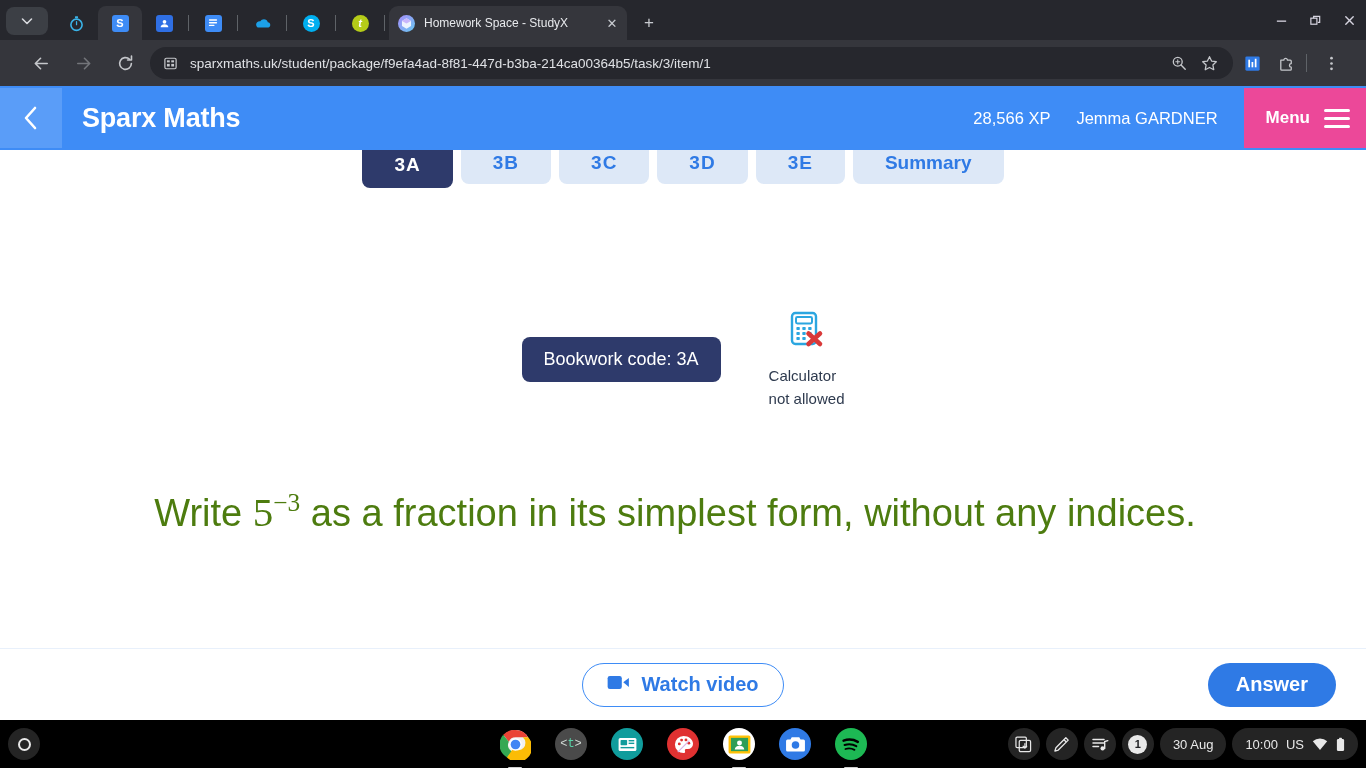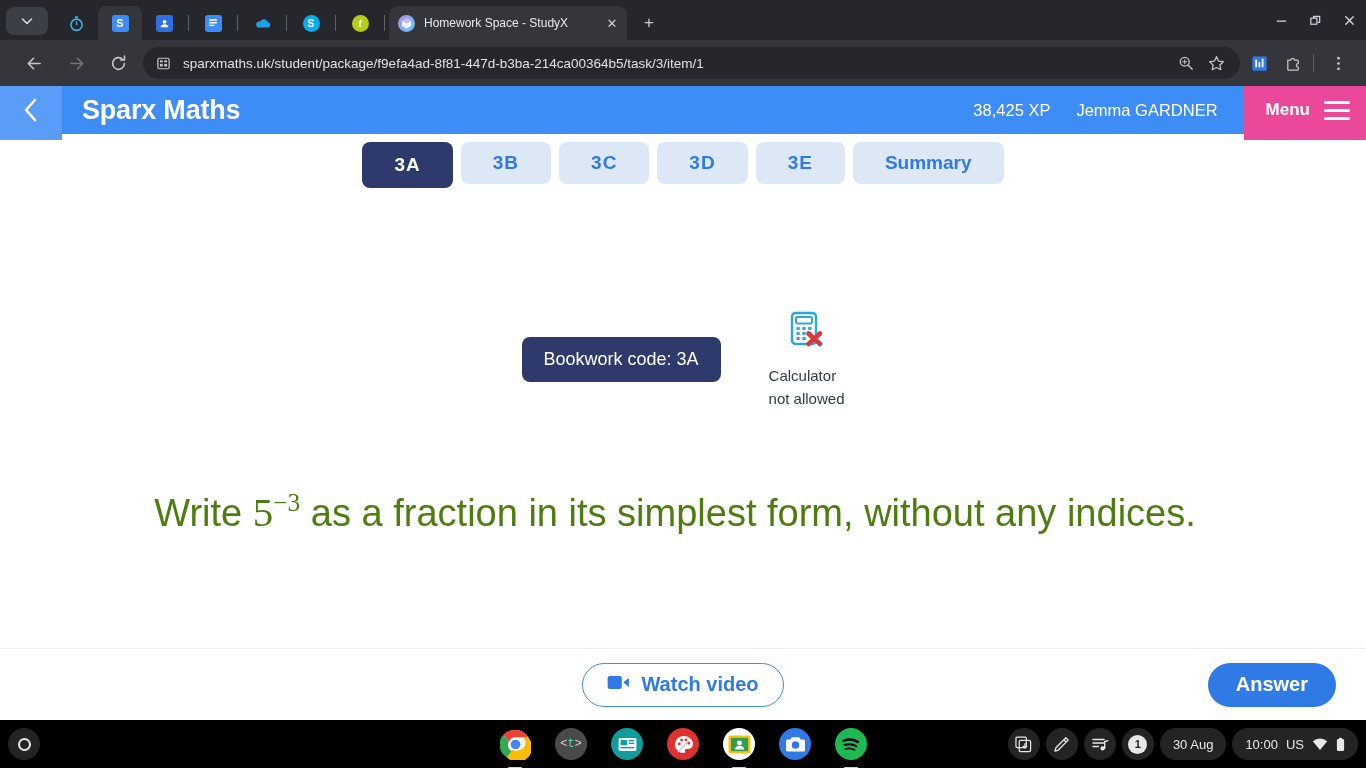--- a/index.html
+++ b/index.html
@@ -96,21 +96,21 @@
     width: 34px; height: 40px;
     display: flex; align-items: center; justify-content: center;
     color: #d6d4e0; font-size: 13px;
   }
 
   
   #toolbar {
     height: 46px;
     background: #35363c;
     display: flex; align-items: center;
-    padding: 0 13px;
+    padding: 0 20px;
   }
   .nav-btn {
     width: 32px; height: 32px; margin: 0 5px;
     display: flex; align-items: center; justify-content: center;
     color: #c5c7cb;
   }
   .nav-btn.disabled { color: #73757a; }
   #omnibox {
     flex: 1;
     height: 32px;
@@ -146,21 +146,21 @@
   #page {
     position: relative;
     height: 634px;
     background: #ffffff;
     overflow: hidden;
   }
 
   
   #sparx-header {
     position: absolute; left:0; top:0;
-    width: 100%; height: 48px;
+    width: 100%; height: 64px;
     background: #3e8cf6;
     display: flex; align-items: center;
     z-index: 10;
   }
   #back-btn {
     width: 62px; height: 60px;
     background: #5a9df8;
     display: flex; align-items: center; justify-content: center;
     color: #fff;
   }
@@ -533,21 +533,21 @@
     </div>
 
     <div id="sparx-header">
       <div id="back-btn">
         <svg width="22" height="26" viewBox="0 0 22 26">
           <path d="M15 3 L6 13 L15 23" fill="none" stroke="#fff" stroke-width="2.6" stroke-linecap="round" stroke-linejoin="round"></path>
         </svg>
       </div>
       <div id="sparx-title">Sparx Maths</div>
       <div id="header-right">
-        <span class="hdr-text">38,425 XP</span>
+        <span class="hdr-text">28,566 XP</span>
         <span class="hdr-text">Jemma GARDNER</span>
         <div id="menu-block">
           <span id="menu-label">Menu</span>
           <span id="hamburger">
             <span></span>
               <span></span>
               <span></span>
           </span>
         </div>
       </div>

